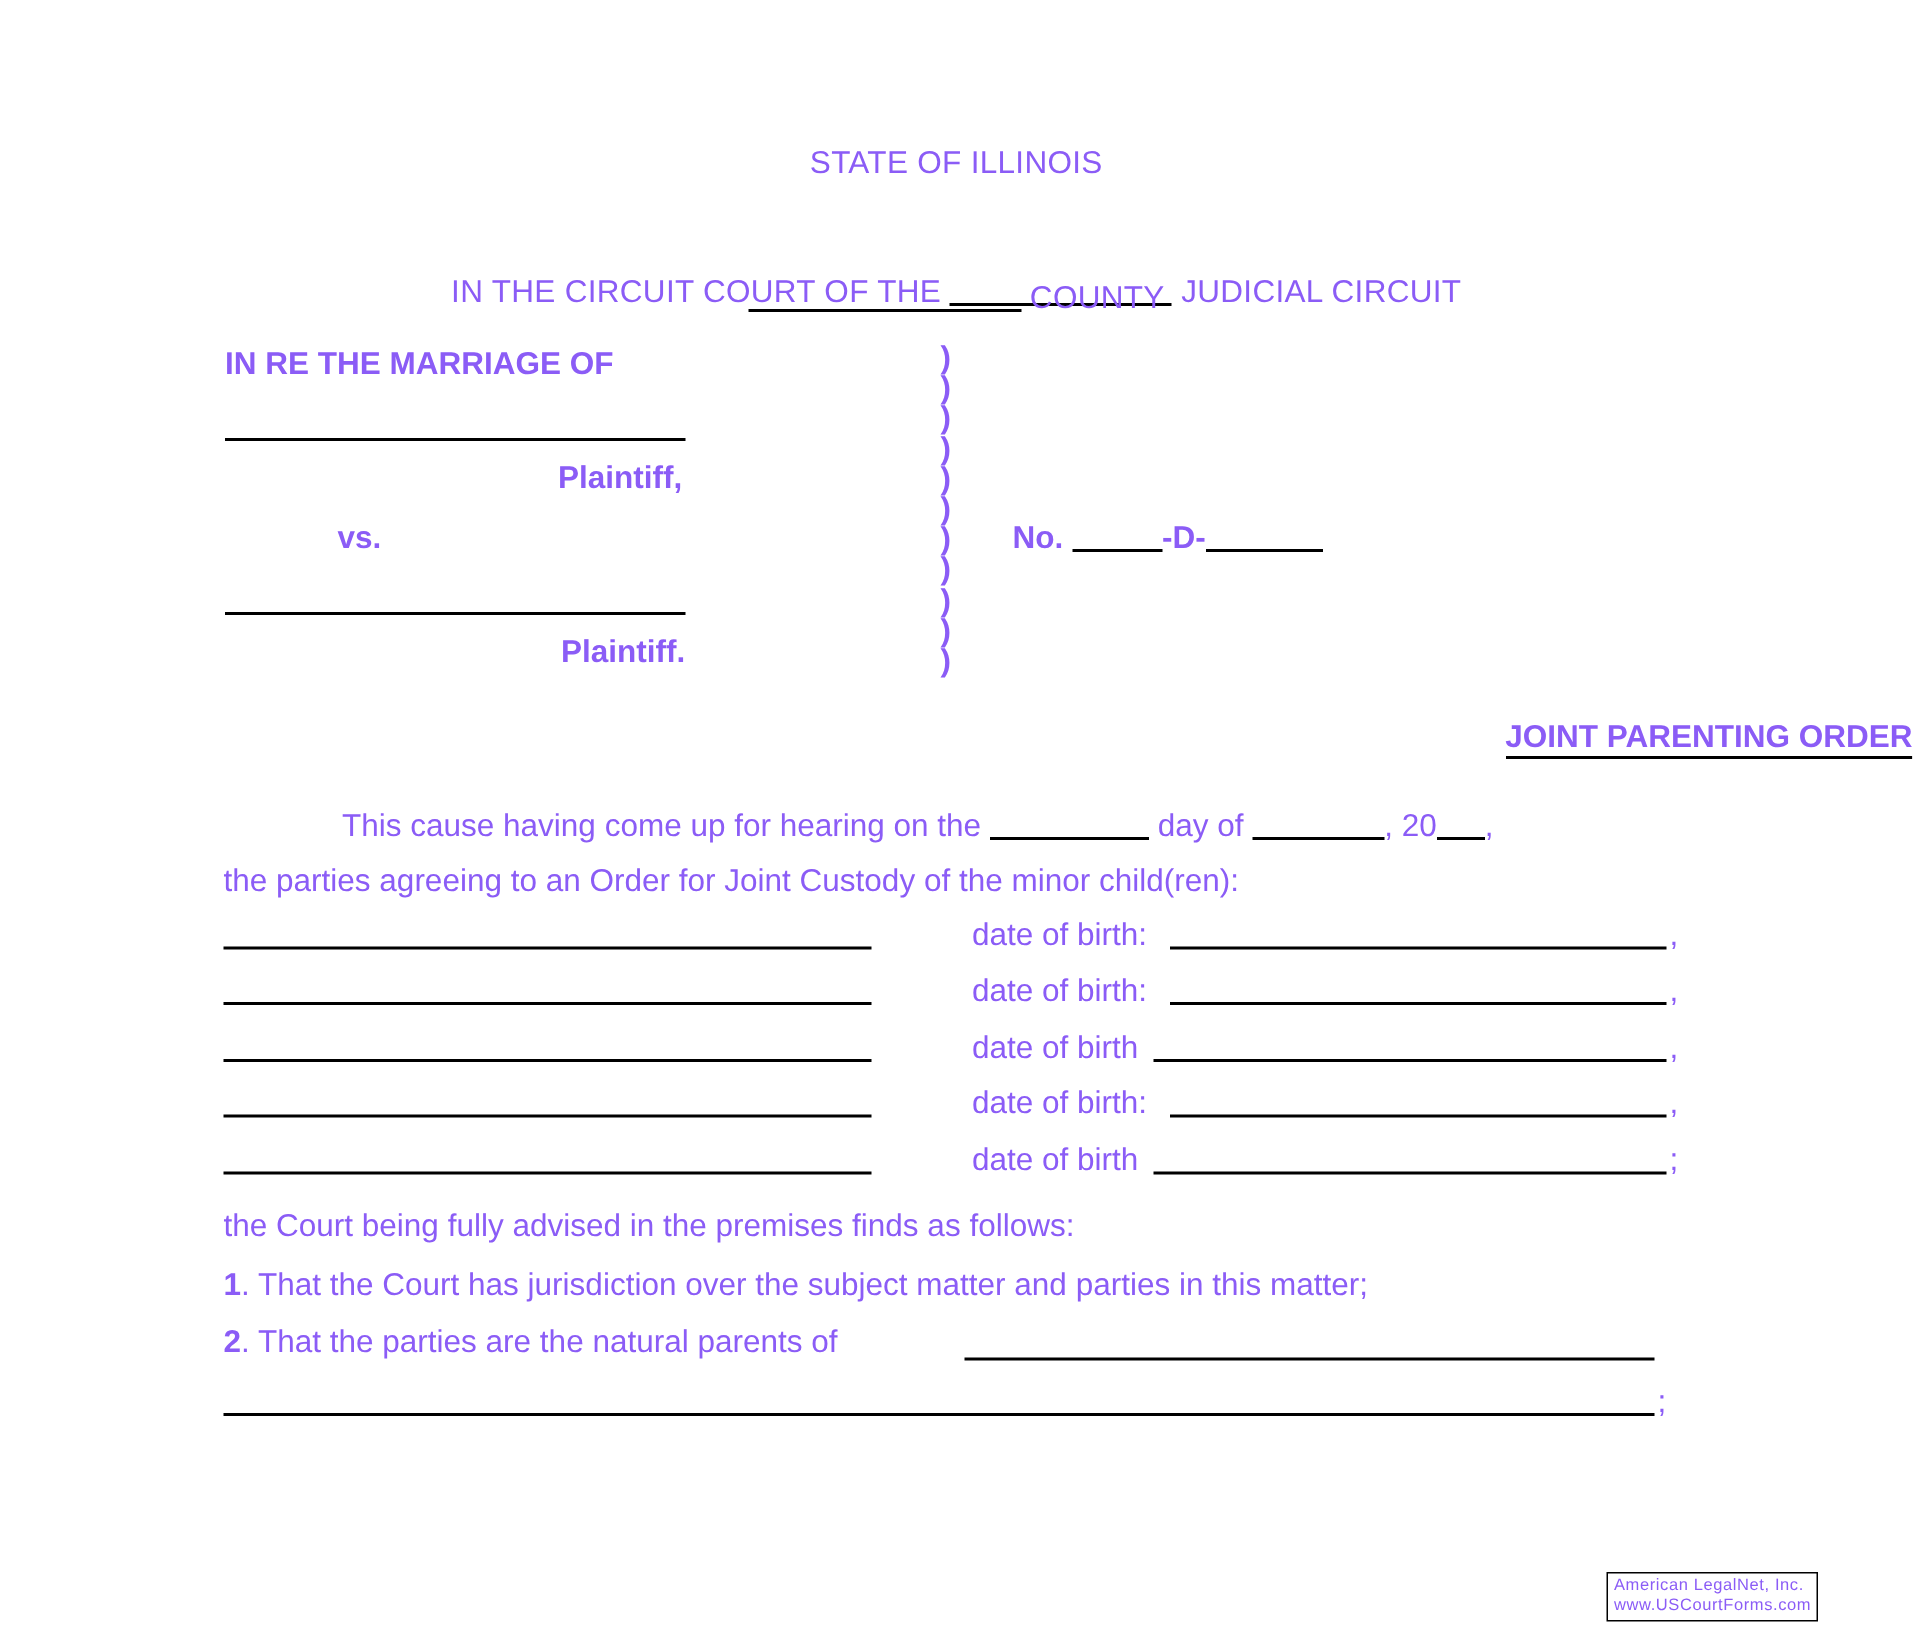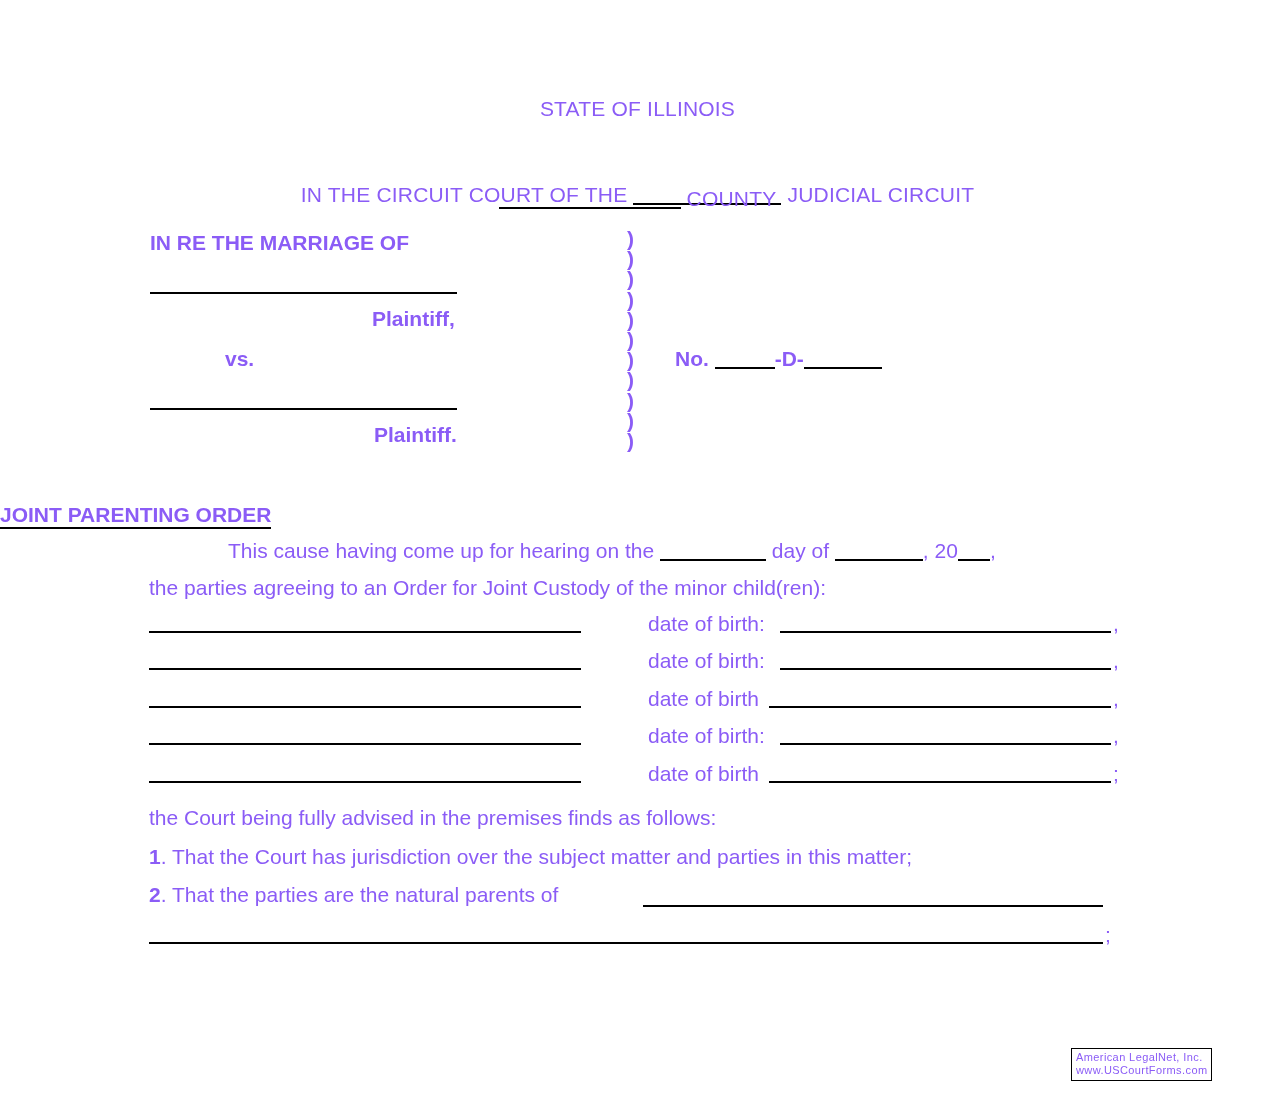--- a/index.html
+++ b/index.html
@@ -79,24 +79,23 @@
   }
   .b-caseA { width: 60px; }
   .b-caseB { width: 78px; }
 
   
   .doc-title {
     position: absolute;
     left: 0;
     right: 0;
     top: 480px;
-    text-align: left;
+    text-align: right;
     font-size: 21px;
     font-weight: bold;
-    margin-top: 23px;
   }
   .doc-title span {
     border-bottom: 2px solid #000;
     padding-bottom: 1px;
   }
 
   
   .body-line {
     position: absolute;
     font-size: 21px;

